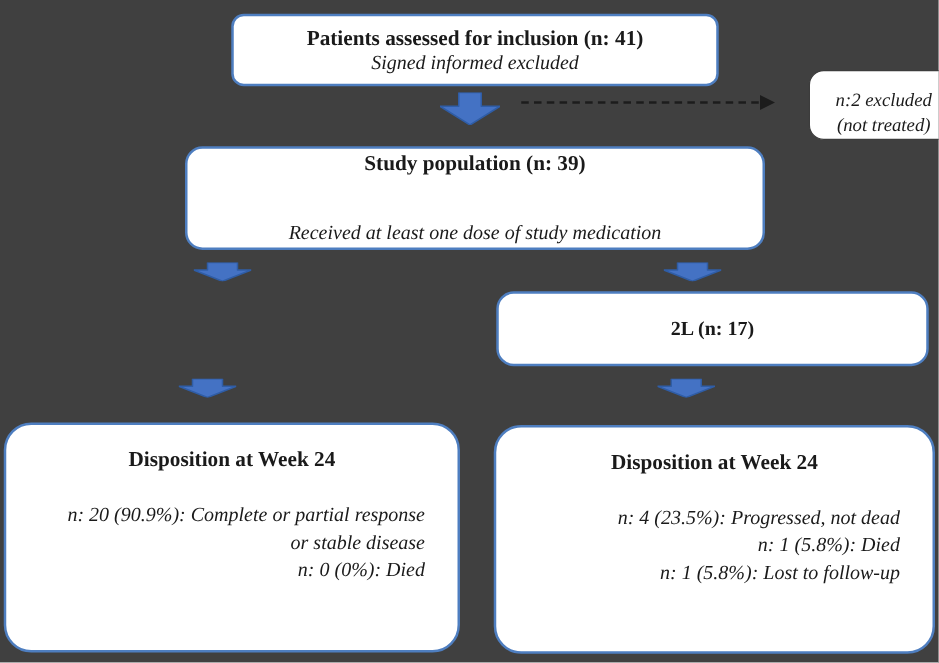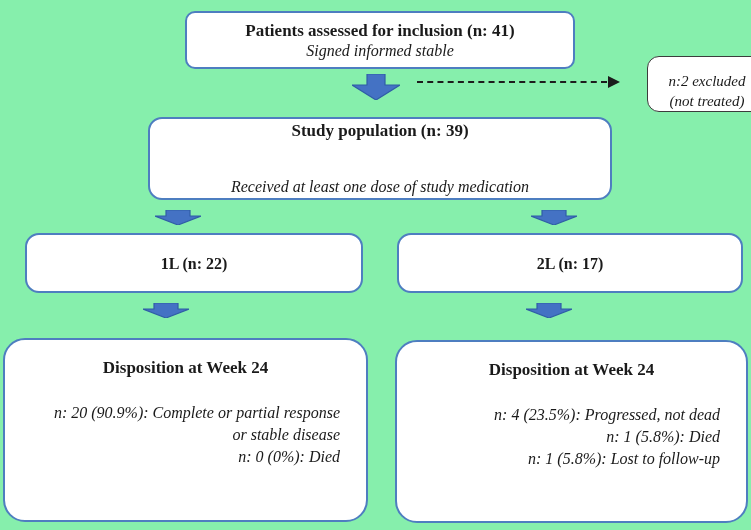--- a/index.html
+++ b/index.html
@@ -5,21 +5,21 @@
   :root{
     --border-blue:#4e7ec0;
     --arrow-fill:#4472c4;
     --arrow-stroke:#2f5da6;
     --excluded-border:#3c3c3c;
     --dash-color:#1c1c1c;
     --text-color:#1a1a1a;
   }
   html,body{margin:0;padding:0;background:#ffffff;}
   .canvas{
-    position:relative;width:751px;height:530px;background:#86efac;
+    position:relative;width:751px;height:530px;background:#404040;
     font-family:"Liberation Serif","DejaVu Serif",serif;color:var(--text-color);
     overflow:hidden;
   }
   .box{
     position:absolute;background:#ffffff;box-sizing:border-box;
     border:2px solid var(--border-blue);
     display:flex;flex-direction:column;align-items:center;justify-content:center;
     text-align:center;
   }
   .box-title{font-weight:bold;font-size:17px;line-height:21px;}
@@ -69,21 +69,21 @@
     border-top:6px solid transparent;border-bottom:6px solid transparent;
   }
 </style>
 </head>
 <body>
 
 <div class="canvas">
 
   <div class="box top-box">
     <div class="box-title">Patients assessed for inclusion (n: 41)</div>
-    <div class="box-subtitle">Signed informed stable</div>
+    <div class="box-subtitle">Signed informed excluded</div>
   </div>
 
   <svg class="svg-arrow arrow-main" viewBox="0 0 48 26">
     <polygon points="15,0 33,0 33,11 48,11 24,26 0,11 15,11"></polygon>
   </svg>
 
   <div class="dashed-arrow">
     <span class="dash-line"></span>
     <span class="dash-head"></span>
   </div>
@@ -98,23 +98,20 @@
     <div class="box-subtitle">Received at least one dose of study medication</div>
   </div>
 
   <svg class="svg-arrow arrow-1a" viewBox="0 0 46 15">
     <polygon points="11,0 35,0 35,6 46,6 23,15 0,6 11,6"></polygon>
   </svg>
   <svg class="svg-arrow arrow-2a" viewBox="0 0 46 15">
     <polygon points="11,0 35,0 35,6 46,6 23,15 0,6 11,6"></polygon>
   </svg>
 
-  <div class="box arm-box arm1">
-    <div class="box-title">1L (n: 22)</div>
-  </div>
   <div class="box arm-box arm2">
     <div class="box-title">2L (n: 17)</div>
   </div>
 
   <svg class="svg-arrow arrow-1b" viewBox="0 0 46 15">
     <polygon points="11,0 35,0 35,6 46,6 23,15 0,6 11,6"></polygon>
   </svg>
   <svg class="svg-arrow arrow-2b" viewBox="0 0 46 15">
     <polygon points="11,0 35,0 35,6 46,6 23,15 0,6 11,6"></polygon>
   </svg>

